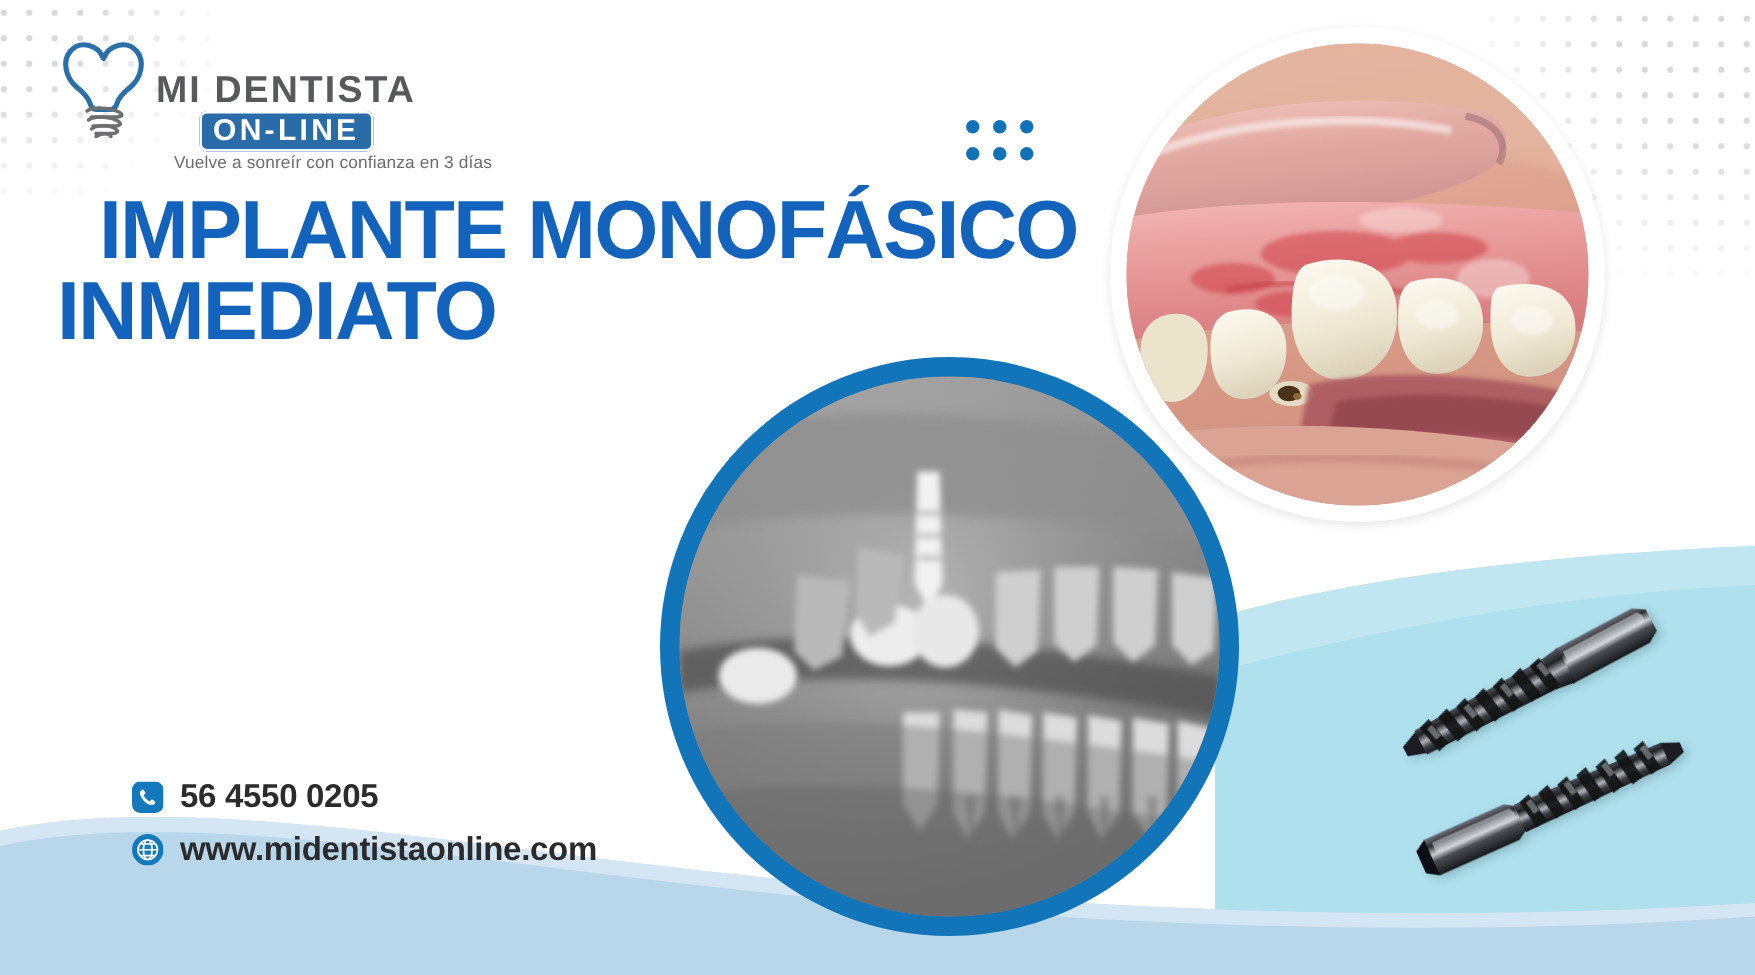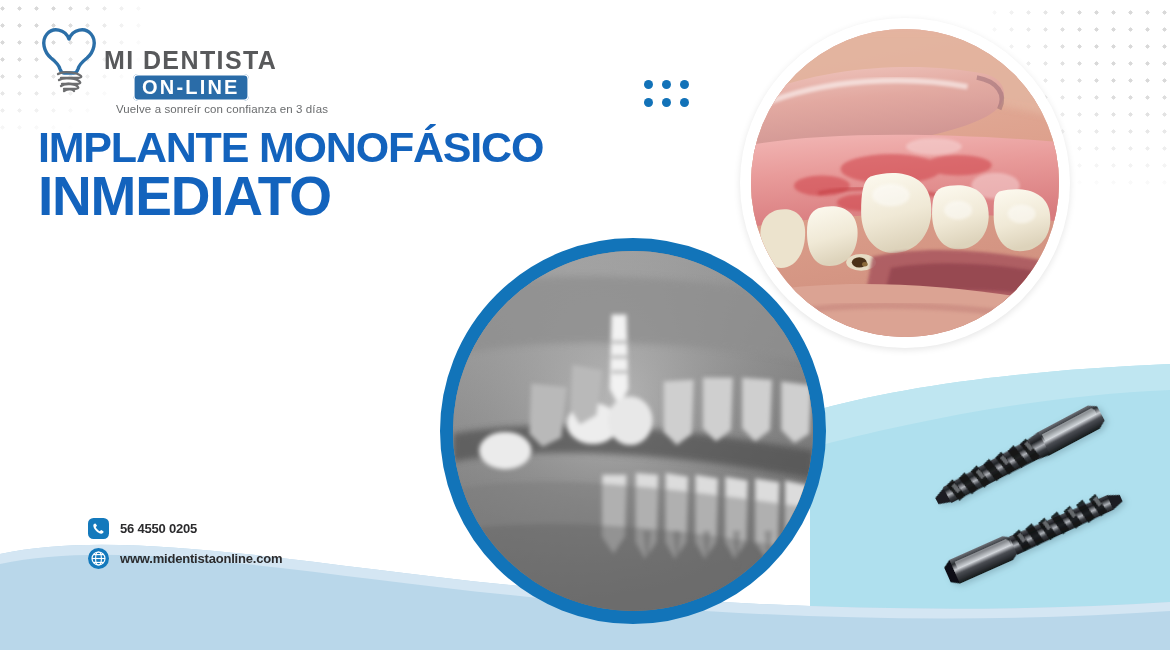--- a/index.html
+++ b/index.html
@@ -73,21 +73,21 @@
     grid-gap:9px;
   }
   #dot-grid i { display:block; width:9px; height:9px; border-radius:50%; background:#1272b8; }
 
   
   #headline { position:absolute; left:38px; top:126px; width:700px; }
   .hl {
     font-weight:bold; line-height:0.99; letter-spacing:-1.2px;
     white-space:nowrap;
   }
-  #hl-1 { font-size:43px; color:#1363bd; }
+  #hl-1 { font-size:55px; color:#1363bd;margin-left:28px; }
   #hl-2 { font-size:55px; color:#1363bd; }
   #hl-3 { font-size:46px; color:#1b7cc4; letter-spacing:-0.6px; margin-top:3px; }
 
   
   #subtitle {
     position:absolute; left:38px; top:322px; width:330px;
     font-size:23px; font-style:italic; color:#3a3a3c;
     line-height:1.33; letter-spacing:-0.2px;
   }
 
@@ -99,21 +99,21 @@
     color:#ffffff; font-size:22px; font-weight:bold;
     letter-spacing:-0.3px; cursor:pointer;
     font-family:"Liberation Sans", sans-serif;
   }
 
   
   #contact { position:absolute; left:88px; top:518px; }
   .c-row { display:flex; align-items:center; margin-bottom:9px; }
   .c-icon { width:21px; height:21px; flex:0 0 21px; margin-right:11px; }
   .c-text {
-    font-size:13px; font-weight:bold; color:#2b2b2d;
+    font-size:22px; font-weight:bold; color:#2b2b2d;
     letter-spacing:-0.2px; white-space:nowrap;
   }
 
   
   #xray-circle {
     position:absolute; left:440px; top:238px;
     width:386px; height:386px; border-radius:50%;
     border:13px solid #1274b9; overflow:hidden; background:#8a8a8a;
   }
   #clinical-circle {

